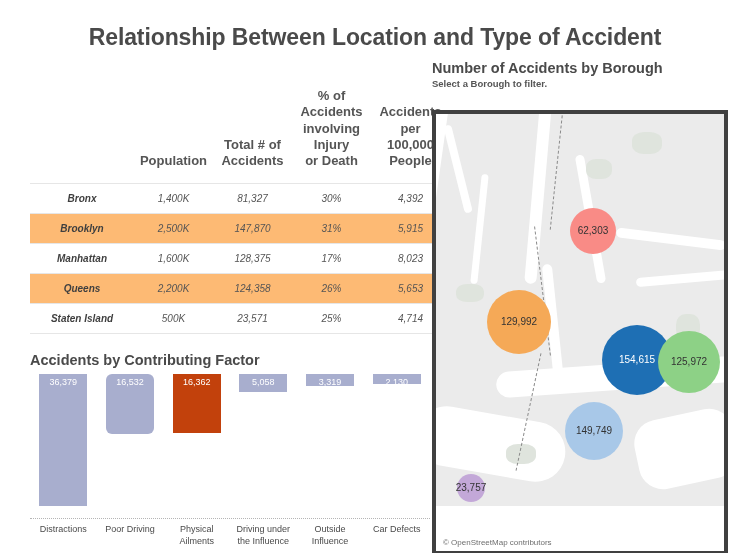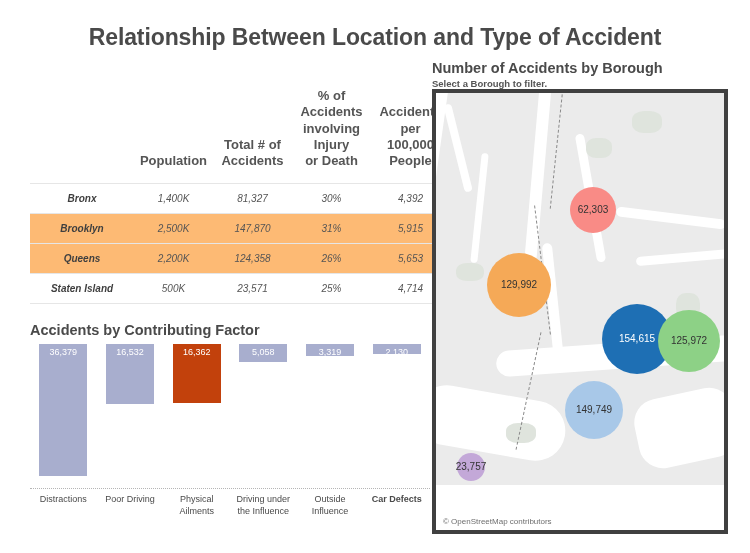--- a/index.html
+++ b/index.html
@@ -156,21 +156,21 @@
     font-size: 14.5px;
     font-weight: bold;
     color: #4a4a4a;
     line-height: 1.15;
   }
   .map-subtitle {
     font-size: 9.5px;
     font-weight: bold;
     color: #555555;
     margin-top: 1px;
-    margin-bottom: 0;
+    margin-bottom: 21px;
   }
   .map-canvas {
     position: relative;
     width: 288px;
     height: 437px;
     background: #ebebeb;
     border: 4px solid #404040;
     overflow: hidden;
   }
   .map-water {
@@ -236,20 +236,27 @@
           <td>30%</td>
           <td>4,392</td>
         </tr>
         <tr class="alt">
           <td class="borough">Brooklyn</td>
           <td>2,500K</td>
           <td>147,870</td>
           <td>31%</td>
           <td>5,915</td>
         </tr>
+        <tr>
+          <td class="borough">Manhattan</td>
+          <td>1,600K</td>
+          <td>128,375</td>
+          <td>17%</td>
+          <td>8,023</td>
+        </tr>
         <tr class="alt">
           <td class="borough">Queens</td>
           <td>2,200K</td>
           <td>124,358</td>
           <td>26%</td>
           <td>5,653</td>
         </tr>
         <tr>
           <td class="borough">Staten Island</td>
           <td>500K</td>
@@ -263,21 +270,21 @@
   <div class="bar-section">
     <div class="bar-title">Accidents by Contributing Factor</div>
     <div class="bar-plot">
       <div class="bars">
           <div class="bar-slot">
             <div class="bar" style="height: 132px; background: rgb(168, 174, 206);">
               <span class="bar-val">36,379</span>
             </div>
           </div>
           <div class="bar-slot">
-            <div class="bar" style="height: 60px; background: rgb(168, 174, 206);">
+            <div class="bar" style="height: 60px; background: rgb(168, 174, 206); border-radius: 6px;">
               <span class="bar-val">16,532</span>
             </div>
           </div>
           <div class="bar-slot">
             <div class="bar" style="height: 59px; background: #c2410c;">
               <span class="bar-val">16,362</span>
             </div>
           </div>
           <div class="bar-slot">
             <div class="bar" style="height: 18px; background: rgb(168, 174, 206);">
@@ -299,21 +306,21 @@
     </div>
     <div class="bar-cats">
         <div class="bar-cat" style="white-space: pre-line;">Distractions</div>
         <div class="bar-cat" style="white-space: pre-line;">Poor Driving</div>
         <div class="bar-cat" style="white-space: pre-line;">Physical
 Ailments</div>
         <div class="bar-cat" style="white-space: pre-line;">Driving under
 the Influence</div>
         <div class="bar-cat" style="white-space: pre-line;">Outside
 Influence</div>
-        <div class="bar-cat" style="white-space: pre-line; font-weight: bold;">Car Defects</div>
+        <div class="bar-cat" style="white-space: pre-line;">Car Defects</div>
       </div>
   </div>
 
 </div>
 
 <div class="map-panel">
   <div class="map-title">Number of Accidents by Borough</div>
   <div class="map-subtitle">Select a Borough to filter.</div>
   <div class="map-canvas">
 
@@ -337,21 +344,21 @@
     <div class="map-green" style="left:70px;top:330px;width:30px;height:20px;"></div>
 
     <div class="map-dash" style="left:120px;top:-4px;height:120px;transform:rotate(6deg);"></div>
     <div class="map-dash" style="left:106px;top:112px;height:130px;transform:rotate(-7deg);"></div>
     <div class="map-dash" style="left:92px;top:238px;height:120px;transform:rotate(12deg);"></div>
 
     <div style="position:absolute;left:0;top:0;width:288px;height:437px;">
         <div class="bubble" style="width: 46px; height: 46px; left: 134px; top: 94px; background: rgb(249, 139, 134); color: rgb(51, 51, 51);">
           <span>62,303</span>
         </div>
-        <div class="bubble" style="width: 64px; height: 64px; left: 51px; top: 160px; background: rgb(245, 169, 87); color: rgb(51, 51, 51);">
+        <div class="bubble" style="width: 64px; height: 64px; left: 51px; top: 176px; background: rgb(245, 169, 87); color: rgb(51, 51, 51);">
           <span>129,992</span>
         </div>
         <div class="bubble" style="width: 70px; height: 70px; left: 166px; top: 211px; background: rgb(30, 111, 180); color: rgb(255, 255, 255);">
           <span>154,615</span>
         </div>
         <div class="bubble" style="width: 62px; height: 62px; left: 222px; top: 217px; background: rgb(141, 209, 134); color: rgb(51, 51, 51);">
           <span>125,972</span>
         </div>
         <div class="bubble" style="width: 58px; height: 58px; left: 129px; top: 288px; background: rgb(168, 200, 232); color: rgb(51, 51, 51);">
           <span>149,749</span>

